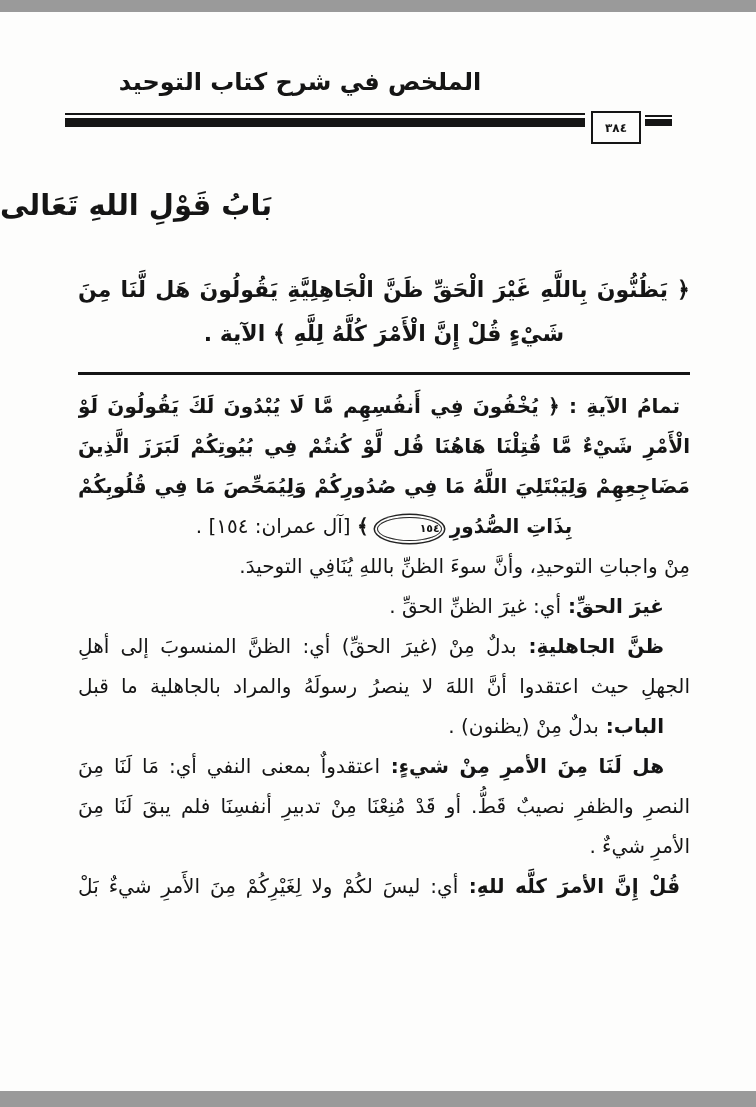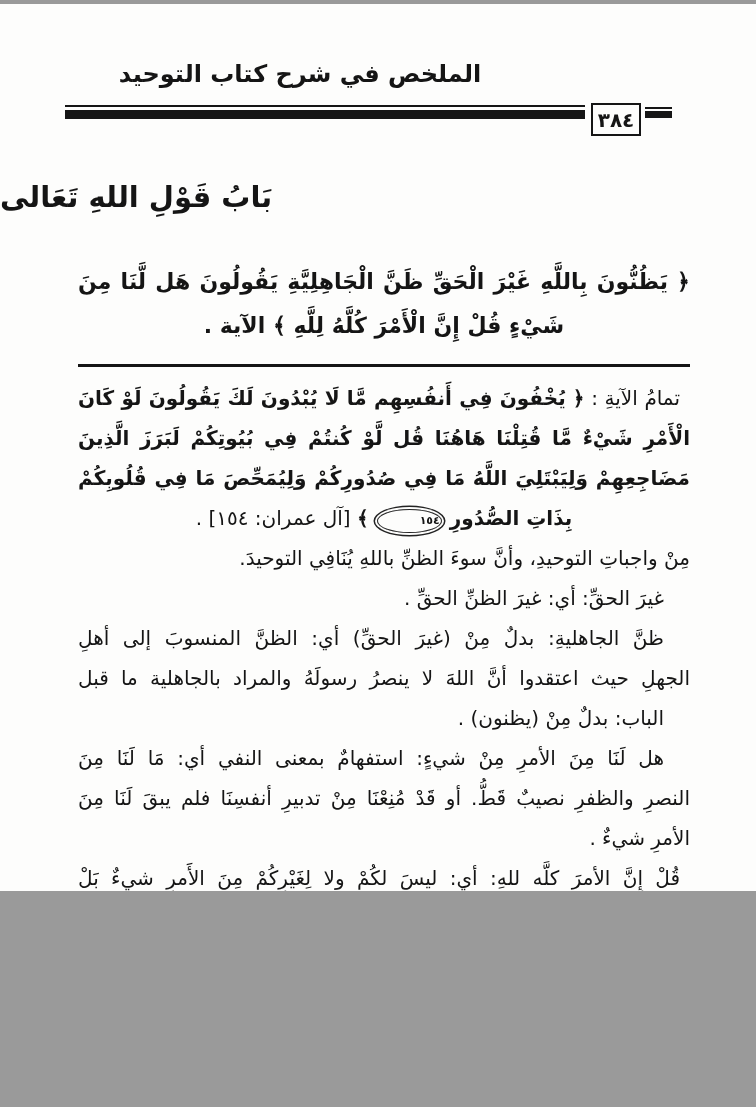--- a/index.html
+++ b/index.html
@@ -1,34 +1,34 @@
 <!DOCTYPE html>
 <html lang="ar" dir="rtl"><head>
 <meta charset="utf-8">
 <style>
   html,body{margin:0;padding:0;background:#9a9a9a;}
   .page{
-    position:relative;width:756px;height:887px;background:#fdfdfc;
+    position:relative;width:756px;height:1079px;background:#fdfdfc;
     font-family:"DejaVu Sans",sans-serif;color:#151515;overflow:hidden;
-    margin:4px auto;direction:rtl;
+    margin:12px auto;direction:rtl;
   }
   
   .running-header{
     position:absolute;top:56px;left:80px;width:440px;text-align:center;
     font-size:24px;font-weight:700;letter-spacing:0.5px;
   }
   .rule-thin{height:2px;background:#151515;}
   .rule-thick{height:9px;background:#151515;margin-top:3px;}
   .rule-long{position:absolute;top:101px;left:65px;width:520px;}
   .dash-right{position:absolute;top:103px;left:645px;width:27px;}
   .dash-right .rule-thick{height:7px;margin-top:2px;}
   .pagebox{
     position:absolute;top:99px;left:591px;width:46px;height:29px;
     border:2px solid #151515;display:flex;align-items:center;justify-content:center;
-    font-size:20px;font-weight:700;background:#fdfdfc;
+    font-size:12px;font-weight:700;background:#fdfdfc;
   }
   
   .chapter-title{
     position:absolute;top:176px;left:0;width:100%;text-align:left;
     font-size:29px;font-weight:700;
   }
   
   .verse{
     position:absolute;top:256px;left:78px;width:612px;
     font-size:22px;font-weight:700;line-height:44px;
@@ -40,21 +40,21 @@
   
   .divider{position:absolute;top:360px;left:78px;width:612px;height:3px;background:#151515;}
   
   .commentary{
     position:absolute;top:374px;left:78px;width:612px;
     font-size:20px;line-height:40px;
   }
   .bl{height:40px;overflow:hidden;}
   .ind1{padding-right:10px;}
   .ind2{padding-right:26px;}
-  b.term{font-weight:400;}
+  b.term{font-weight:700;}
   .qur{font-weight:700;}
   .ayah{
     display:inline-block;width:22px;height:22px;line-height:22px;text-align:center;
     font-size:11px;font-weight:700;border:1px solid #222;border-radius:50%;
     box-shadow:0 0 0 2px #fdfdfc,0 0 0 3.5px #222;margin:0 8px;vertical-align:1px;padding-left:41px;
   }
 </style>
 </head>
 <body>
 
@@ -101,21 +101,21 @@
 
     <div class="bl r ind2"><b class="term">غيرَ الحقِّ: </b><span>أي: غيرَ الظنِّ الحقِّ .</span></div>
 
     <div class="bl j ind2"><b class="term">ظنَّ الجاهليةِ: </b><span>بدلٌ مِنْ (غيرَ الحقِّ) أي: الظنَّ المنسوبَ إلى أهلِ</span></div>
 
     <div class="bl j"><span>الجهلِ حيث اعتقدوا أنَّ اللهَ لا ينصرُ رسولَهُ والمراد بالجاهلية ما قبل</span></div>
 
 
     <div class="bl r ind2"><b class="term">الباب: </b><span>بدلٌ مِنْ (يظنون) .</span></div>
 
-    <div class="bl j ind2"><b class="term">هل لَنَا مِنَ الأمرِ مِنْ شيءٍ: </b><span>استفهامٌ بمعنى النفي أي: مَا لَنَا مِنَ</span></div>
+    <div class="bl j ind2"><b class="term">هل لَنَا مِنَ الأمرِ مِنْ شيءٍ: </b><span>اعتقدواٌ بمعنى النفي أي: مَا لَنَا مِنَ</span></div>
 
     <div class="bl j"><span>النصرِ والظفرِ نصيبٌ قَطُّ. أو قَدْ مُنِعْنَا مِنْ تدبيرِ أنفسِنَا فلم يبقَ لَنَا مِنَ</span></div>
 
     <div class="bl r"><span>الأمرِ شيءٌ .</span></div>
 
     <div class="bl j ind1"><b class="term">قُلْ إِنَّ الأمرَ كلَّه للهِ: </b><span>أي: ليسَ لكُمْ ولا لِغَيْرِكُمْ مِنَ الأَمرِ شيءٌ بَلْ</span></div>
 
   </div>
 </div>
 

